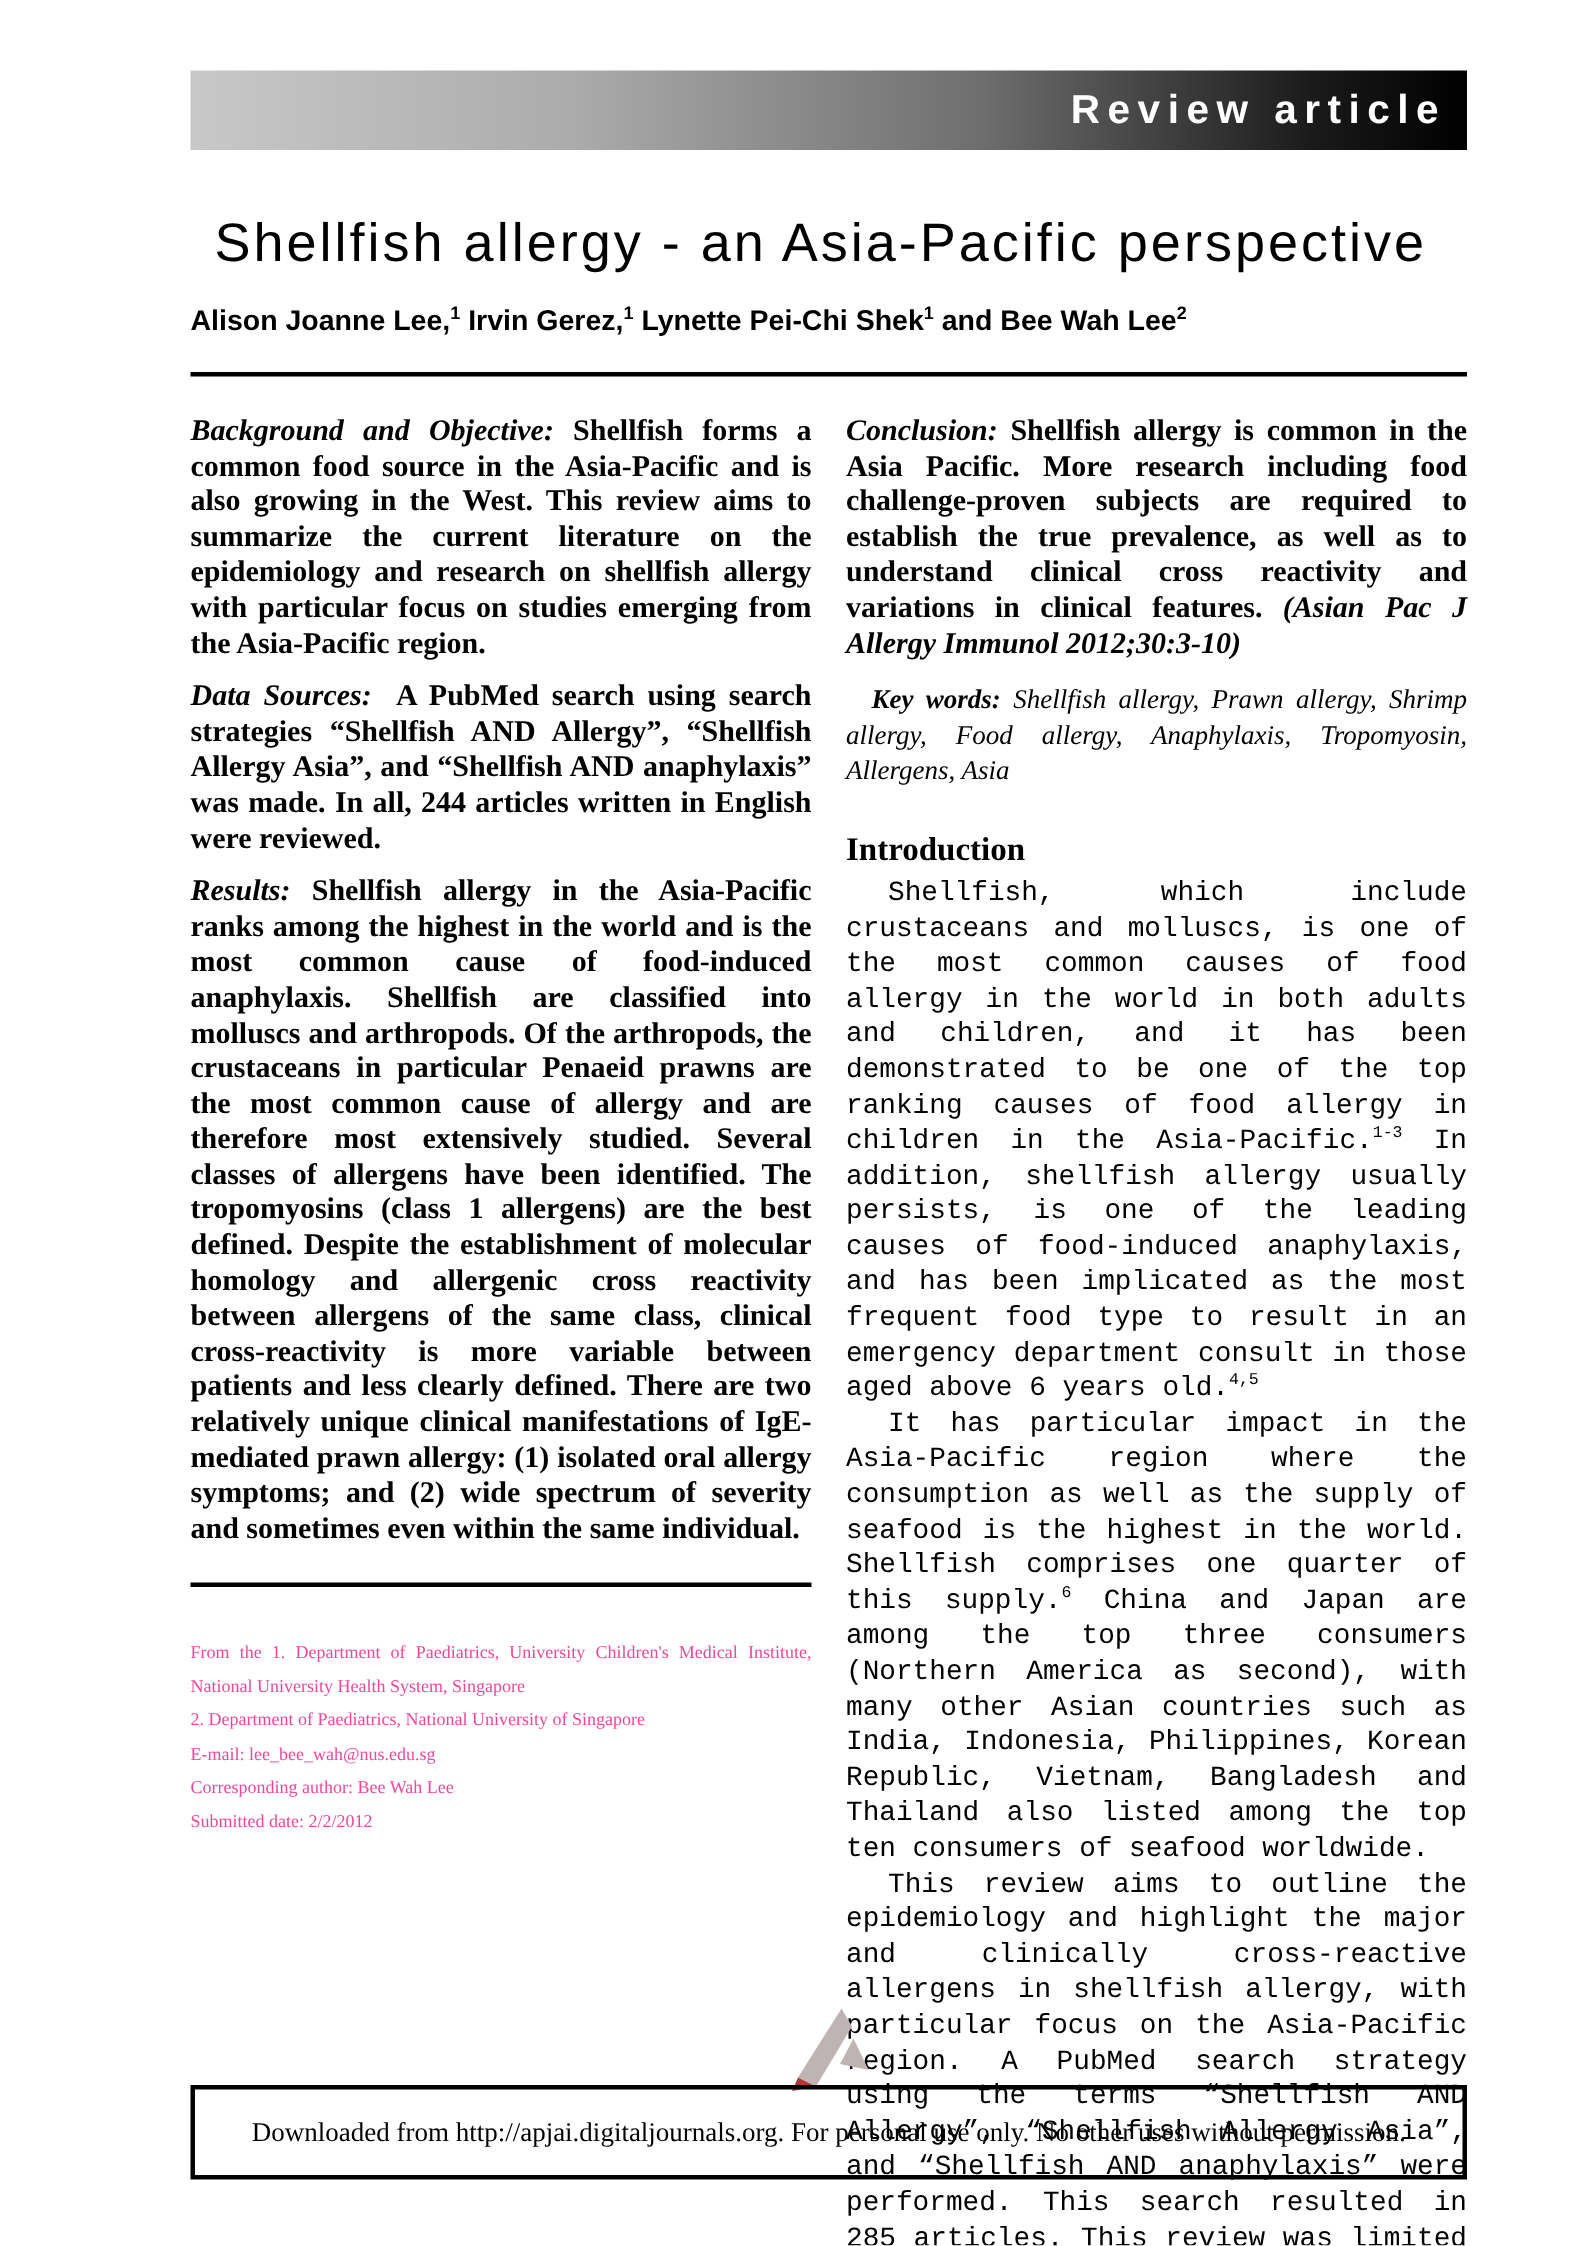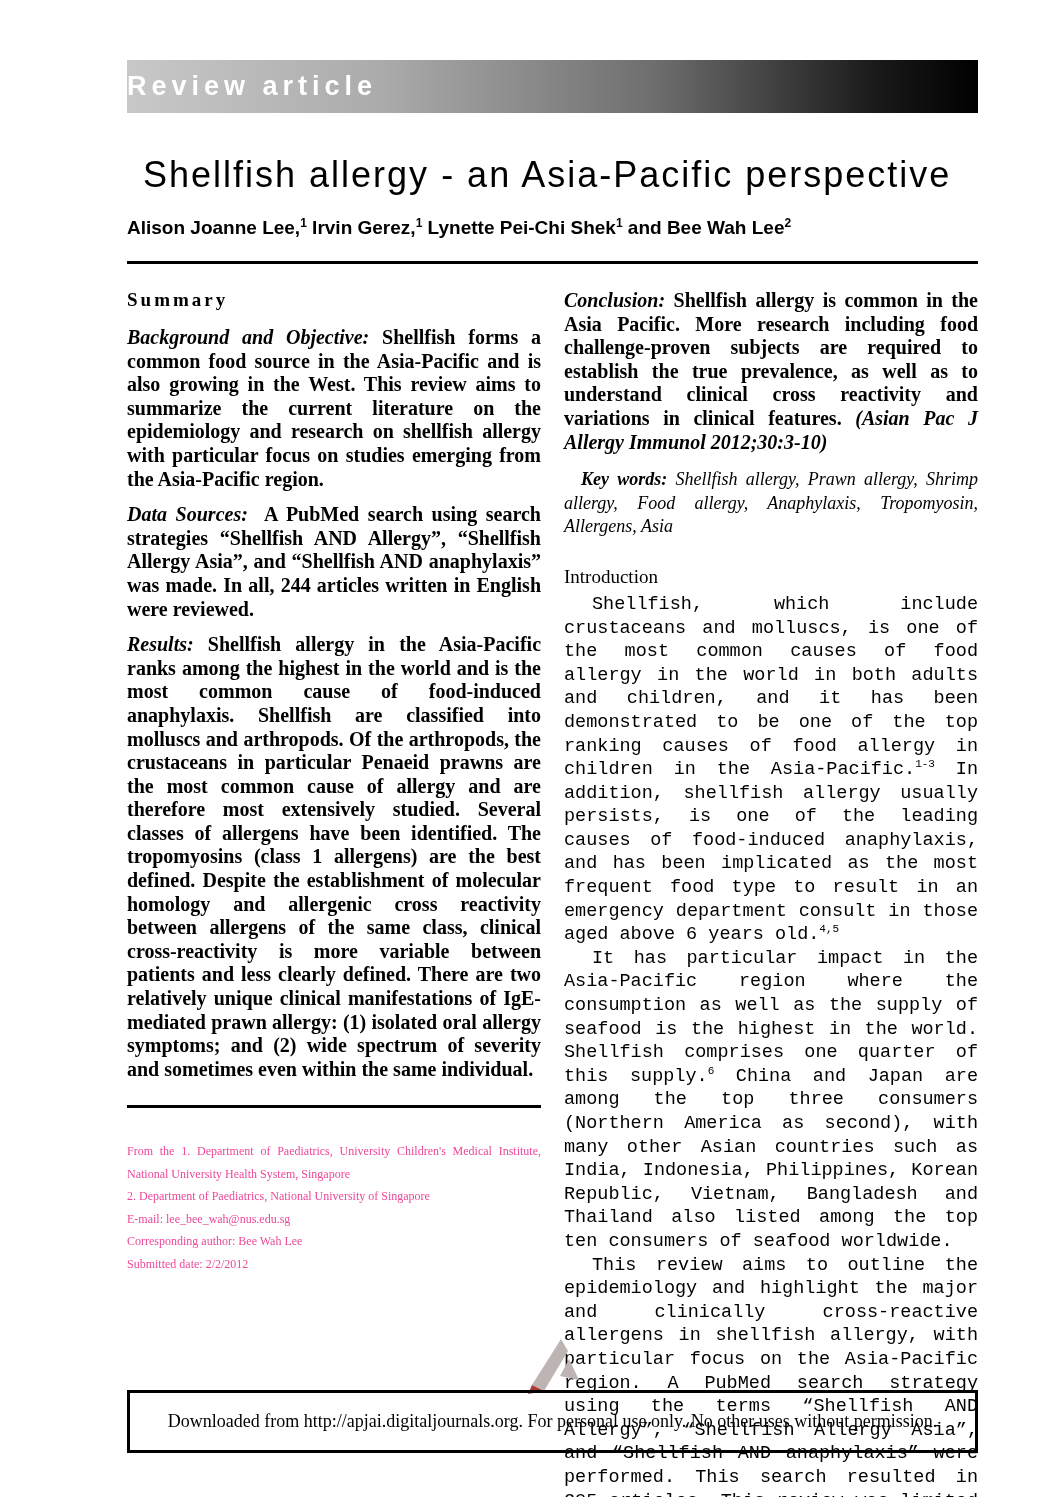--- a/index.html
+++ b/index.html
@@ -7,23 +7,23 @@
     position:relative;
     width:1058px; height:1497px;
     background:#ffffff;
     font-family:"Liberation Serif", serif;
     color:#000;
     overflow:hidden;
   }
   .content { position:absolute; left:127px; top:0; width:851px; }
 
   .banner {
-    margin-top:60px; height:53px;
+    margin-top:47px; height:53px;
     background:linear-gradient(90deg,#c8c8c8 0%, #ababab 30%, #6e6e6e 62%, #1a1a1a 88%, #000 100%);
-    display:flex; align-items:center; justify-content:flex-start;
+    display:flex; align-items:center; justify-content:flex-end;
   }
   .banner-label {
     color:#ffffff;
     font-family:"Liberation Sans", sans-serif;
     font-weight:bold; font-size:27px; letter-spacing:5px;
     padding-right:14px; white-space:nowrap;
   }
 
   .title {
     margin:41px 0 0 16px;
@@ -55,21 +55,21 @@
   p.bold-para sup, .body-para sup { font-size:11px; line-height:0; }
 
   .conclusion { margin-top:15px; }
   .keywords {
     margin:14px 0 0 0;
     font-size:18px; line-height:23.6px; text-align:justify;
   }
   .keywords .bi { font-weight:bold;margin-left:17px; }
   .ital { font-style:italic; }
 
-  .intro-heading { margin:27px 0 5px 0; font-size:19px; font-weight:normal; }
+  .intro-heading { margin:27px 0 5px 0; font-size:22px; font-weight:bold; }
   .body-para {
     margin:0; font-size:18.5px; line-height:23.6px;
     text-align:justify; text-indent:28px;font-family:Liberation Mono, monospace;
   }
 
   .foot-rule { margin-top:24px; height:3px; background:#000; }
   .affiliations { margin-top:32px; font-size:12px; line-height:22.5px; color:#ec4899; }
   .affiliations p { margin:0; }
   .affiliations p.just { text-align:justify; }
 
@@ -95,21 +95,20 @@
 
     <h1 class="title">Shellfish allergy - an Asia-Pacific perspective</h1>
 
     <div class="authors"><span>Alison Joanne Lee,</span><sup>1</sup><span> Irvin Gerez,</span><sup>1</sup><span> Lynette Pei-Chi Shek</span><sup>1</sup><span> and Bee Wah Lee</span><sup>2</sup></div>
 
     <div class="rule"></div>
 
     <div class="columns">
 
       <div class="col">
-        <h2 class="summary-heading">Summary</h2>
 
         <p class="bold-para"><span class="bi">Background and Objective:</span> <span>Shellfish forms a common food source in the Asia-Pacific and is also growing in the West. This review aims to summarize the current literature on the epidemiology and research on shellfish allergy with particular focus on studies emerging from the Asia-Pacific region.</span></p>
 
         <p class="bold-para"><span class="bi">Data Sources:</span>&nbsp; <span>A PubMed search using search strategies “Shellfish AND Allergy”, “Shellfish Allergy Asia”, and “Shellfish AND anaphylaxis” was made. In all, 244 articles written in English were reviewed.</span></p>
 
         <p class="bold-para"><span class="bi">Results:</span> <span>Shellfish allergy in the Asia-Pacific ranks among the highest in the world and is the most common cause of food-induced anaphylaxis. Shellfish are classified into molluscs and arthropods. Of the arthropods, the crustaceans in particular Penaeid prawns are the most common cause of allergy and are therefore most extensively studied.  Several classes of allergens have been identified. The tropomyosins (class 1 allergens) are the best defined. Despite the establishment of molecular homology and allergenic cross reactivity between allergens of the same class, clinical cross-reactivity is more variable between patients and less clearly defined. There are two relatively unique clinical manifestations of IgE-mediated prawn allergy: (1) isolated oral allergy symptoms; and (2) wide spectrum of severity and sometimes even within the same individual.</span></p>
 
         <div class="foot-rule"></div>
 
         <div class="affiliations">

